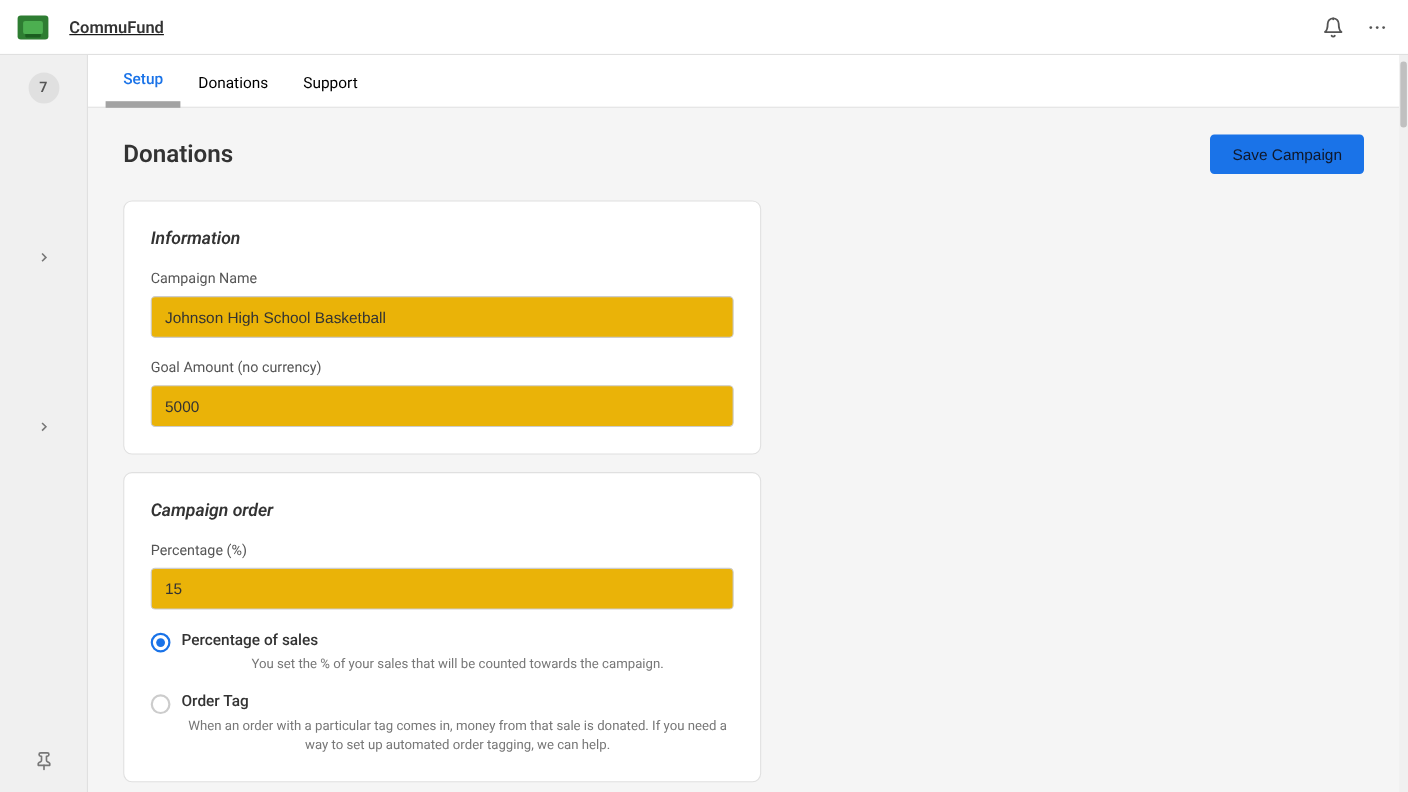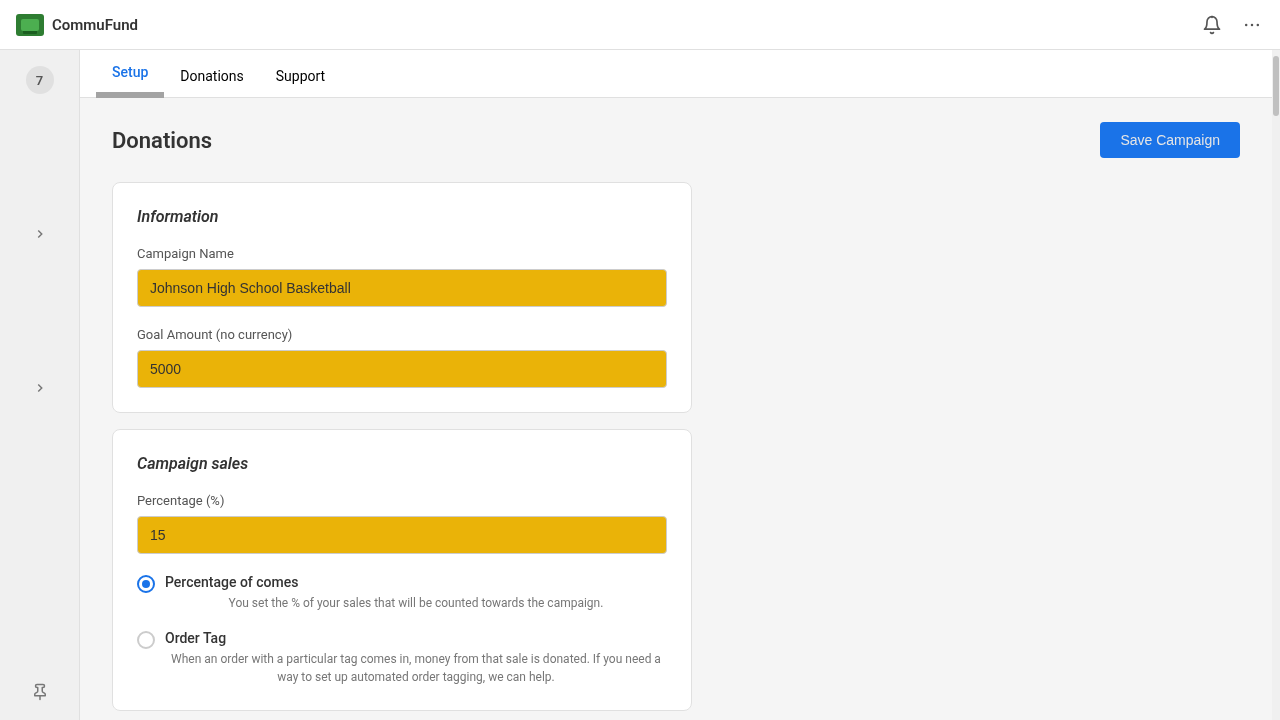--- a/index.html
+++ b/index.html
@@ -26,21 +26,22 @@
       display: flex;
       align-items: center;
       justify-content: space-between;
       padding: 0 16px;
       flex-shrink: 0;
     }
 
     .header-left {
       display: flex;
       align-items: center;
-      gap: 8px;
+      gap: 19px;
+      text-decoration: underline;
     }
 
     .logo-icon {
       width: 28px;
       height: 22px;
       background: #2e7d32;
       border-radius: 3px;
       display: flex;
       align-items: center;
       justify-content: center;
@@ -210,21 +211,21 @@
     }
 
     .page-title {
       font-size: 22px;
       font-weight: 600;
       color: #333;
     }
 
     .save-campaign-btn {
       background: #1a73e8;
-      color: #e5e5e5;
+      color: #0f172a;
       border: none;
       border-radius: 4px;
       padding: 10px 20px;
       font-size: 14px;
       font-weight: 500;
       cursor: pointer;
       white-space: nowrap;
     }
 
     
@@ -420,31 +421,31 @@
           <input class="form-input" type="text" value="Johnson High School Basketball" style="">
         </div>
 
         <div class="form-group">
           <label class="form-label">Goal Amount (no currency)</label>
           <input class="form-input" type="text" value="5000" style="">
         </div>
       </div>
 
       <div class="card">
-        <div class="card-title">Campaign sales</div>
+        <div class="card-title">Campaign order</div>
 
         <div class="form-group">
           <label class="form-label">Percentage (%)</label>
           <input class="form-input" type="text" value="15" style="">
         </div>
 
         <div class="radio-option">
           <div class="radio-circle selected"></div>
           <div class="radio-content">
-            <div class="radio-label">Percentage of comes</div>
+            <div class="radio-label">Percentage of sales</div>
             <div class="radio-description">You set the % of your sales that will be counted towards the campaign.</div>
           </div>
         </div>
 
         <div class="radio-option">
           <div class="radio-circle"></div>
           <div class="radio-content">
             <div class="radio-label">Order Tag</div>
             <div class="radio-description">When an order with a particular tag comes in, money from that sale is donated. If you need a way to set up automated order tagging, we can help.</div>
           </div>

